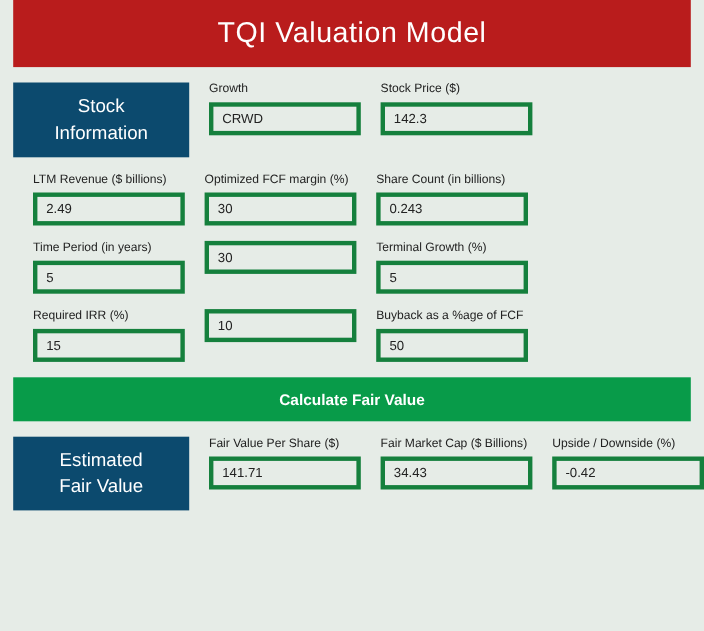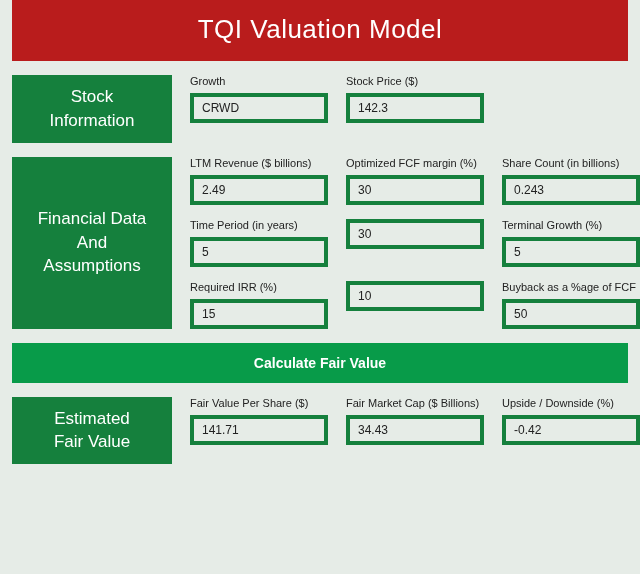--- a/index.html
+++ b/index.html
@@ -26,21 +26,21 @@
     font-size: 26px;
     font-weight: 400;
     letter-spacing: 0.5px;
   }
   .section-row {
     display: flex;
     align-items: stretch;
     margin: 0 12px 14px 12px;
   }
   .section-label {
-    background: #15803d;
+    background: #0c4a6e;
     color: #ffffff;
     width: 160px;
     flex: 0 0 160px;
     display: flex;
     align-items: center;
     justify-content: center;
     text-align: center;
     font-size: 17px;
     line-height: 1.4;
     font-weight: 400;
@@ -111,23 +111,20 @@
         </div>
         <div class="field">
           <label>Stock Price ($)</label>
           <input type="text" value="142.3" style="">
         </div>
       </div>
     </div>
   </div>
 
   <div class="section-row">
-    <div class="section-label" style="white-space:pre-line;">Financial Data
-And
-Assumptions</div>
     <div class="fields">
 
       <div class="field-row">
         <div class="field">
           <label>LTM Revenue ($ billions)</label>
           <input type="text" value="2.49" style="">
         </div>
         <div class="field">
           <label>Optimized FCF margin (%)</label>
           <input type="text" value="30" style="">

